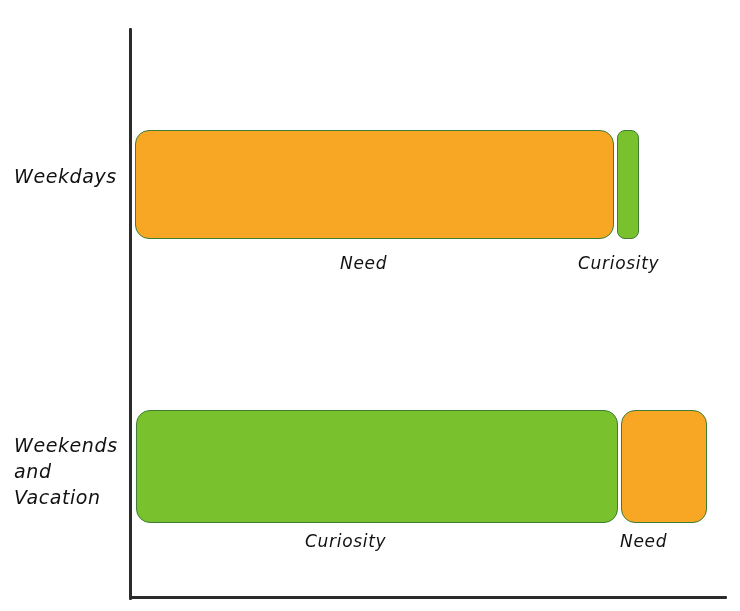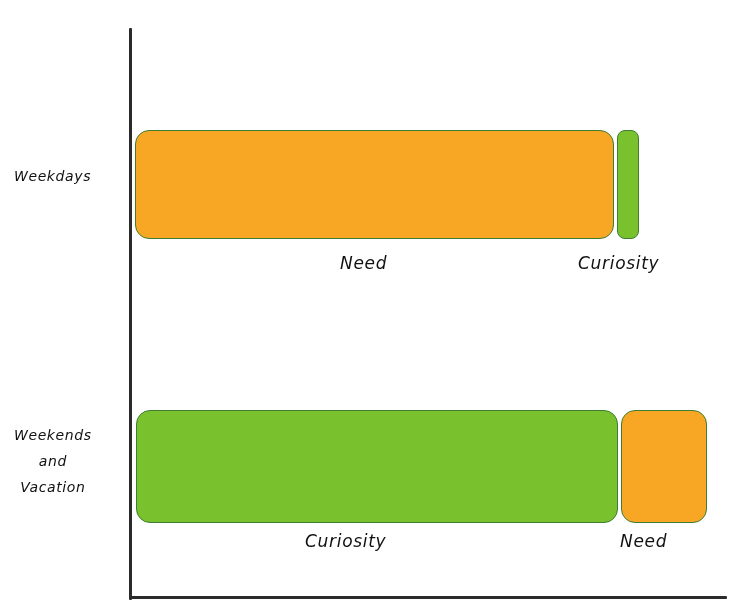--- a/index.html
+++ b/index.html
@@ -36,36 +36,36 @@
     width: 596px;
     height: 3px;
     background: #2b2b2b;
     border-radius: 1px;
   }
 
   
   .cat-label {
     position: absolute;
     font-family: "DejaVu Sans", sans-serif;
-    font-size: 14px;
+    font-size: 19px;
     font-style: italic;
     font-weight: 500;
     color: #111111;
     letter-spacing: 0.6px;
     line-height: 26px;
     white-space: pre-line;
-    text-align: center;
+    text-align: left;
   }
   #cat-weekdays {
     left: 14px;
     top: 163px;
   }
   #cat-weekends {
     left: 14px;
-    top: 422px;
+    top: 432px;
   }
 
   
   .bar {
     position: absolute;
     box-sizing: border-box;
     border: 1.5px solid #3e7d33;
     border-radius: 14px;
   }
   .bar-orange { background: #f7a724; }

